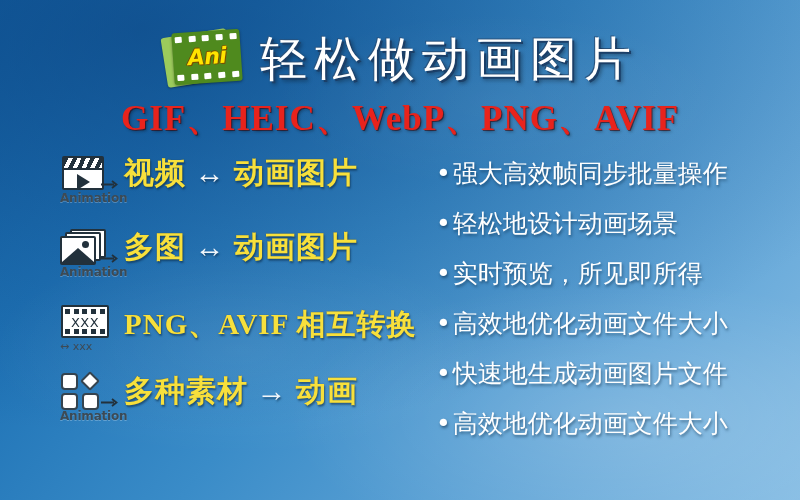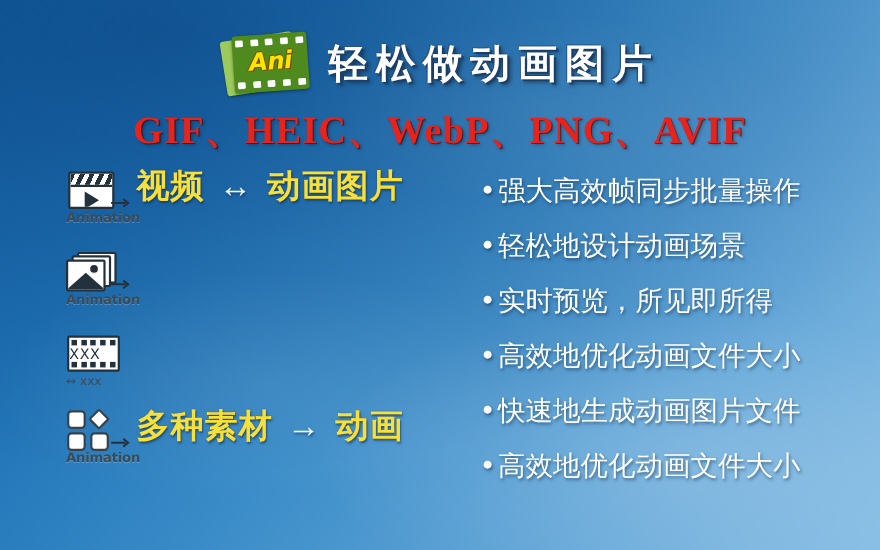--- a/index.html
+++ b/index.html
@@ -88,22 +88,22 @@
     font-style: italic;
     font-size: 22px;
     line-height: 26px;
     color: #ffe400;
     text-shadow: 1px 1px 0 #7a4b00, -1px 0 0 #7a4b00, 0 -1px 0 #7a4b00;
     letter-spacing: -0.5px;
   }
 
   .title {
     font-family: "DejaVu Sans", "Liberation Sans", sans-serif;
-    font-weight: bold;
-    font-size: 36px;
+    font-weight: normal;
+    font-size: 47px;
     line-height: 56px;
     color: #ffffff;
     letter-spacing: 7px;
     white-space: nowrap;
     text-shadow:
       2px 2px 0 #1b3f68,
       3px 3px 4px rgba(0,0,0,0.45),
       -1px -1px 0 #2a5580;
   }
 
@@ -147,21 +147,21 @@
     top: 40px;
     font-family: "DejaVu Sans", sans-serif;
     font-weight: bold;
     font-size: 12px;
     line-height: 12px;
     color: #3c4a55;
     letter-spacing: -0.2px;
     text-shadow: 0 1px 0 rgba(255,255,255,0.25);
   }
   .feature .ftext {
-    font-family: Liberation Mono, monospace;
+    font-family: Liberation Serif, serif;
     font-weight: bold;
     font-size: 30px;
     line-height: 39px;
     color: #f7e03c;
     letter-spacing: 1px;
     white-space: nowrap;
     text-shadow: 1px 2px 2px rgba(10,40,70,0.55), 0 0 1px rgba(60,40,0,0.6);
     padding-top: 1px;
   }
   .feature .ftext .arr {
@@ -265,21 +265,21 @@
   }
   .ic-film .holes.t { top: 1px; }
   .ic-film .holes.b { bottom: 1px; }
   .ic-film .holes i {
     width: 5px; height: 5px;
     background: #22313c;
   }
   .ic-film .xxx {
     position: absolute;
     left: 0; right: 0; top: 9px;
-    text-align: left;
+    text-align: center;
     font-family: "DejaVu Sans", sans-serif;
     font-size: 13px;
     line-height: 14px;
     color: #22313c;
     letter-spacing: 0.5px;
   }
   .ic-film .below {
     position: absolute;
     left: 2px; top: 36px;
     font-family: "DejaVu Sans", sans-serif;
@@ -398,20 +398,25 @@
           <div class="ph b0">
             <div class="sun"></div>
             <div class="mount"></div>
           </div>
           <svg class="arrow-r" viewBox="0 0 18 9">
             <path d="M0 4.5 H13 M11 1 L15.5 4.5 L11 8" stroke="#22313c" stroke-width="1.8" fill="none"></path>
           </svg>
         </div>
         <div class="icon-caption">Animation</div>
       </div>
+      <div class="ftext">
+        <span>多图</span>
+        <span class="arr">↔</span>
+        <span>动画图片</span>
+      </div>
     </div>
 
     <div class="feature row3">
       <div class="icon-wrap">
         <div class="ic ic-film">
           <div class="strip">
             <div class="holes t">
               <i></i>
                 <i></i>
                 <i></i>
@@ -424,20 +429,21 @@
                 <i></i>
                 <i></i>
                 <i></i>
             </div>
             <div class="xxx">XXX</div>
           </div>
           <div class="below">↔ xxx</div>
         </div>
       </div>
       <div class="ftext">
+        <div>PNG、AVIF 相互转换</div>
       </div>
     </div>
 
     <div class="feature row4">
       <div class="icon-wrap">
         <div class="ic ic-shape">
           <div class="sq s1"></div>
           <div class="dia"></div>
           <div class="sq s2"></div>
           <div class="sq s3"></div>

